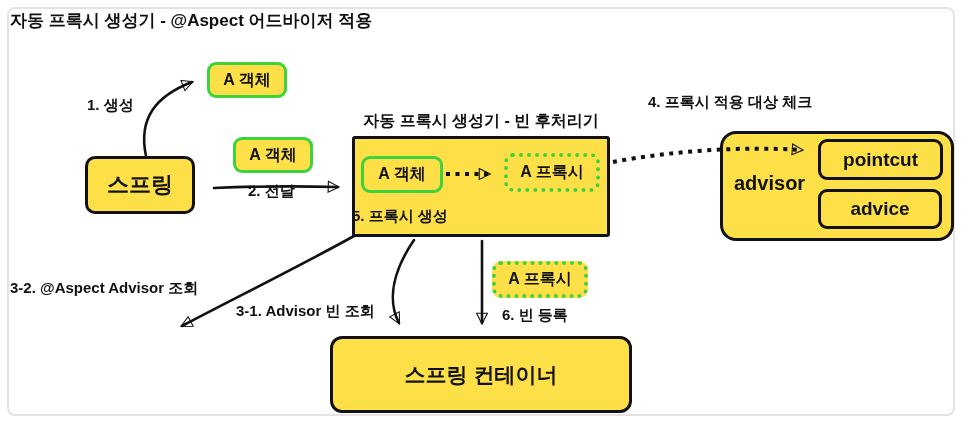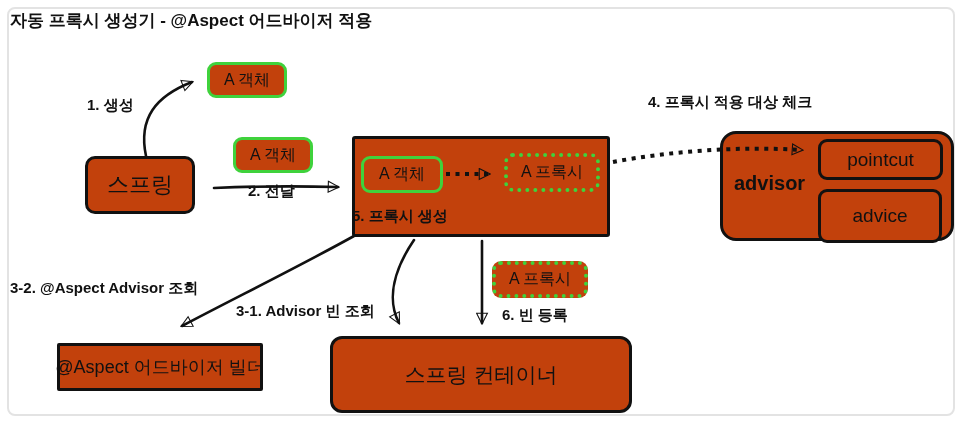--- a/index.html
+++ b/index.html
@@ -14,37 +14,37 @@
   }
   .frame{
     position:absolute;left:7px;top:7px;width:944px;height:405px;
     border:2px solid var(--frame);border-radius:8px;
   }
   .t{position:absolute;font-weight:bold;white-space:nowrap;}
   .main-title{left:10px;top:9px;font-size:17px;}
   .lbl{font-size:15px;}
   .box{
     position:absolute;display:flex;align-items:center;justify-content:center;
-    background:#c2410c;font-weight:normal;white-space:nowrap;box-sizing:border-box;
+    background:#fde047;font-weight:bold;white-space:nowrap;box-sizing:border-box;
   }
   .black-box{border:3px solid var(--ink);text-align:center;}
   .green-solid{border:3.5px solid var(--green);border-radius:9px;font-size:16px;}
   .green-dotted{border:4px dotted var(--green);border-radius:9px;font-size:16px;}
   .spring{left:85px;top:156px;width:110px;height:58px;border-radius:10px;font-size:22px;}
   .g-top{left:207px;top:62px;width:80px;height:36px;}
   .g-mid{left:233px;top:137px;width:80px;height:36px;}
   .center-box{left:352px;top:136px;width:258px;height:101px;border-radius:3px;}
   .center-title{left:352px;top:111px;width:258px;text-align:center;font-size:16px;}
   .inner-a{left:361px;top:156px;width:82px;height:37px;}
   .inner-proxy{left:504px;top:153px;width:96px;height:39px;}
   .step5{left:352px;top:207px;width:258px;text-align:left;font-size:15px;}
   .advisor-box{left:720px;top:131px;width:234px;height:110px;border-radius:16px;justify-content:flex-start;}
   .advisor-label{left:734px;top:172px;font-size:20px;}
   .pointcut{left:818px;top:139px;width:125px;height:41px;border-radius:9px;font-size:19px;}
-  .advice{left:818px;top:189px;width:124px;height:54px;border-radius:9px;font-size:19px;}
+  .advice{left:818px;top:189px;width:124px;height:40px;border-radius:9px;font-size:19px;}
   .builder{left:57px;top:343px;width:206px;height:48px;border-radius:2px;font-size:18px;}
   .container-box{left:330px;top:336px;width:302px;height:77px;border-radius:12px;font-size:21px;}
   .proxy-bottom{left:492px;top:261px;width:96px;height:37px;}
   svg.arrows{position:absolute;left:0;top:0;width:963px;height:429px;pointer-events:none;}
   svg.arrows path{fill:none;stroke:var(--ink);}
   .solid-arrow{stroke-width:2.6;stroke-linecap:round;}
   .dotted-arrow{stroke-width:4;stroke-dasharray:4 5.5;stroke-linecap:butt;}
 </style>
 </head>
 <body>
@@ -58,31 +58,31 @@
   <div class="t lbl" style="left:248px;top:182px;">2. 전달</div>
   <div class="t lbl" style="left:648px;top:93px;">4. 프록시 적용 대상 체크</div>
   <div class="t lbl" style="left:10px;top:279px;">3-2. @Aspect Advisor 조회</div>
   <div class="t lbl" style="left:236px;top:302px;">3-1. Advisor 빈 조회</div>
   <div class="t lbl" style="left:502px;top:306px;">6. 빈 등록</div>
 
   <div class="box green-solid g-top">A 객체</div>
   <div class="box black-box spring">스프링</div>
   <div class="box green-solid g-mid">A 객체</div>
 
+  <div class="t center-title">자동 프록시 생성기 - 빈 후처리기</div>
   <div class="box black-box center-box"></div>
   <div class="box green-solid inner-a">A 객체</div>
   <div class="box green-dotted inner-proxy">A 프록시</div>
   <div class="t step5">5. 프록시 생성</div>
 
   <div class="box black-box advisor-box"></div>
   <div class="t advisor-label">advisor</div>
   <div class="box black-box pointcut">pointcut</div>
   <div class="box black-box advice">advice</div>
 
-  <div class="box black-box builder">@Aspect 어드바이저 빌더</div>
   <div class="box green-dotted proxy-bottom">A 프록시</div>
   <div class="box black-box container-box">스프링 컨테이너</div>
 
   <svg class="arrows" viewBox="0 0 963 429" xmlns="http://www.w3.org/2000/svg">
     <defs>
       <marker id="ah" viewBox="0 0 12 12" refX="10" refY="6" markerWidth="13" markerHeight="13" orient="auto" markerUnits="userSpaceOnUse">
         <path d="M1,1 L11,6 L1,11 z" fill="#111111" stroke="none"></path>
       </marker>
     </defs>
     <path class="solid-arrow" d="M146 156 C 138 118, 156 96, 192 82" marker-end="url(#ah)"></path>

